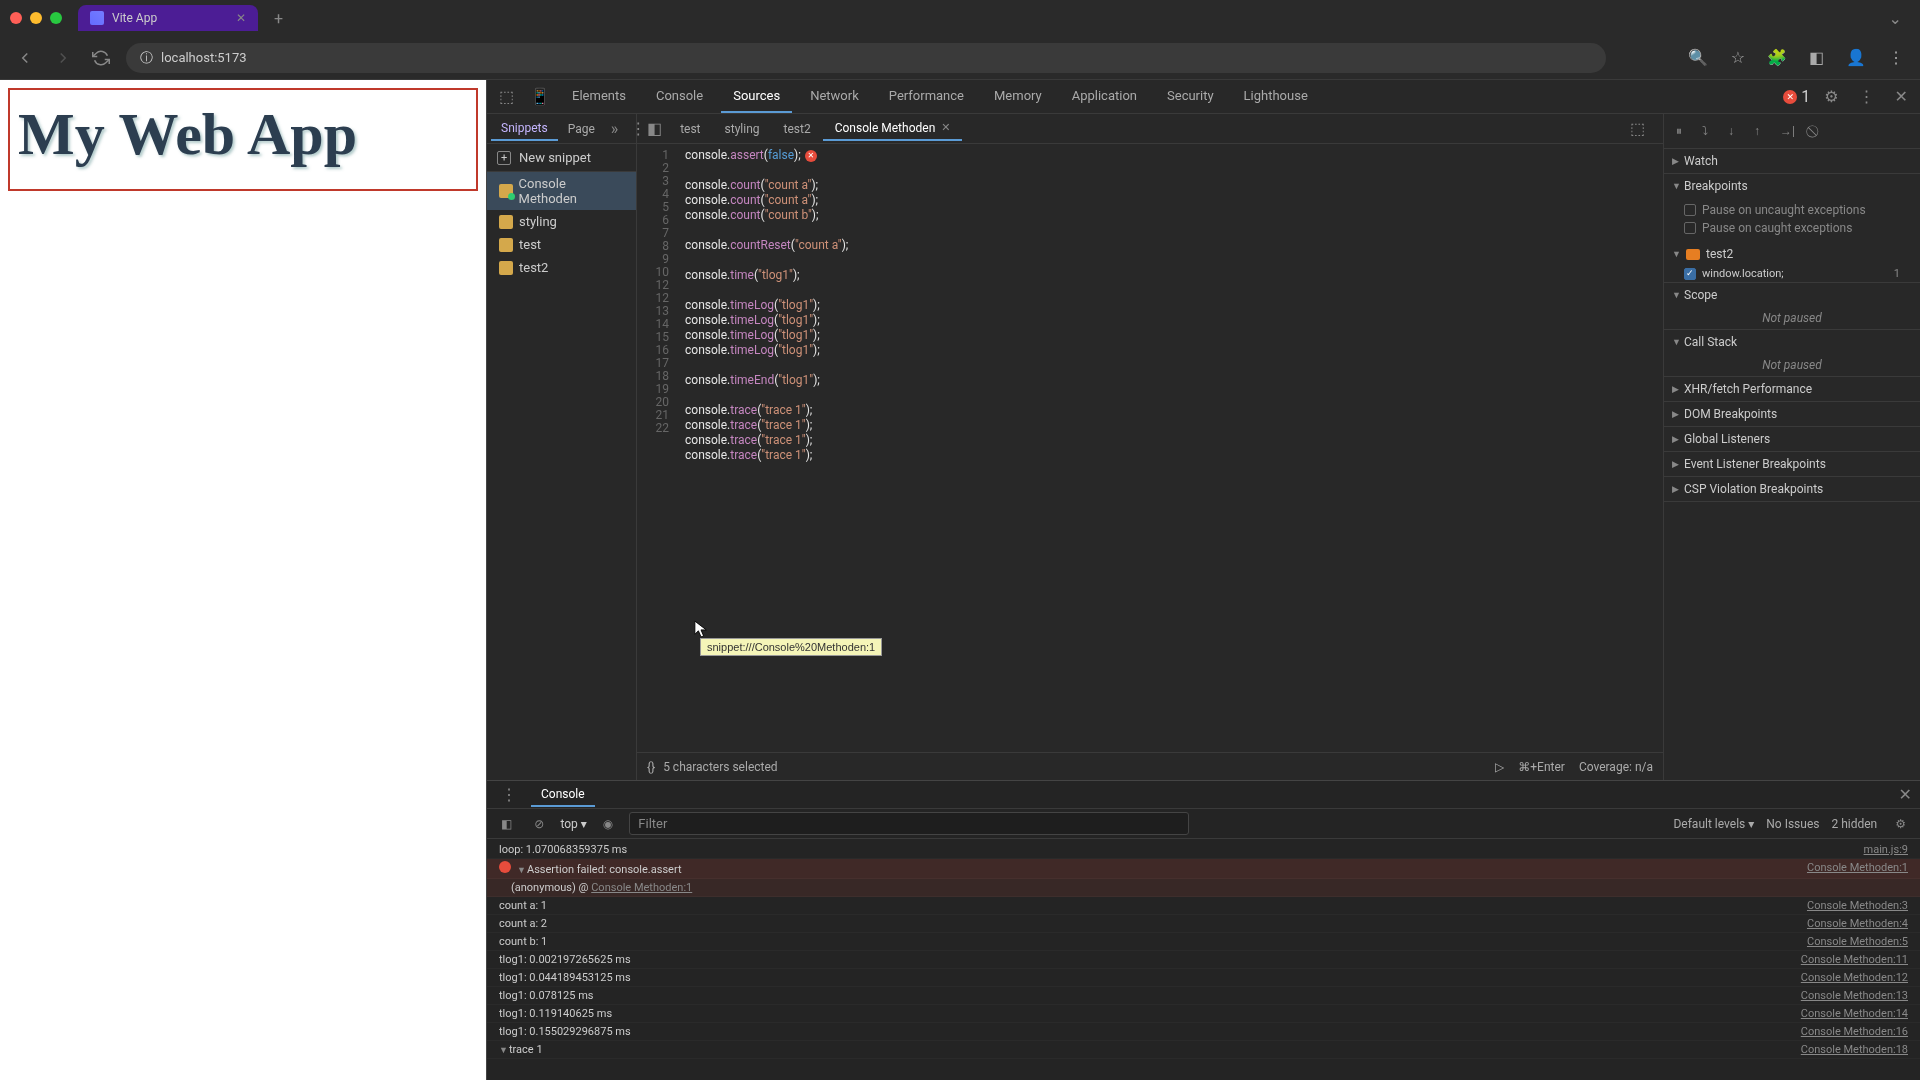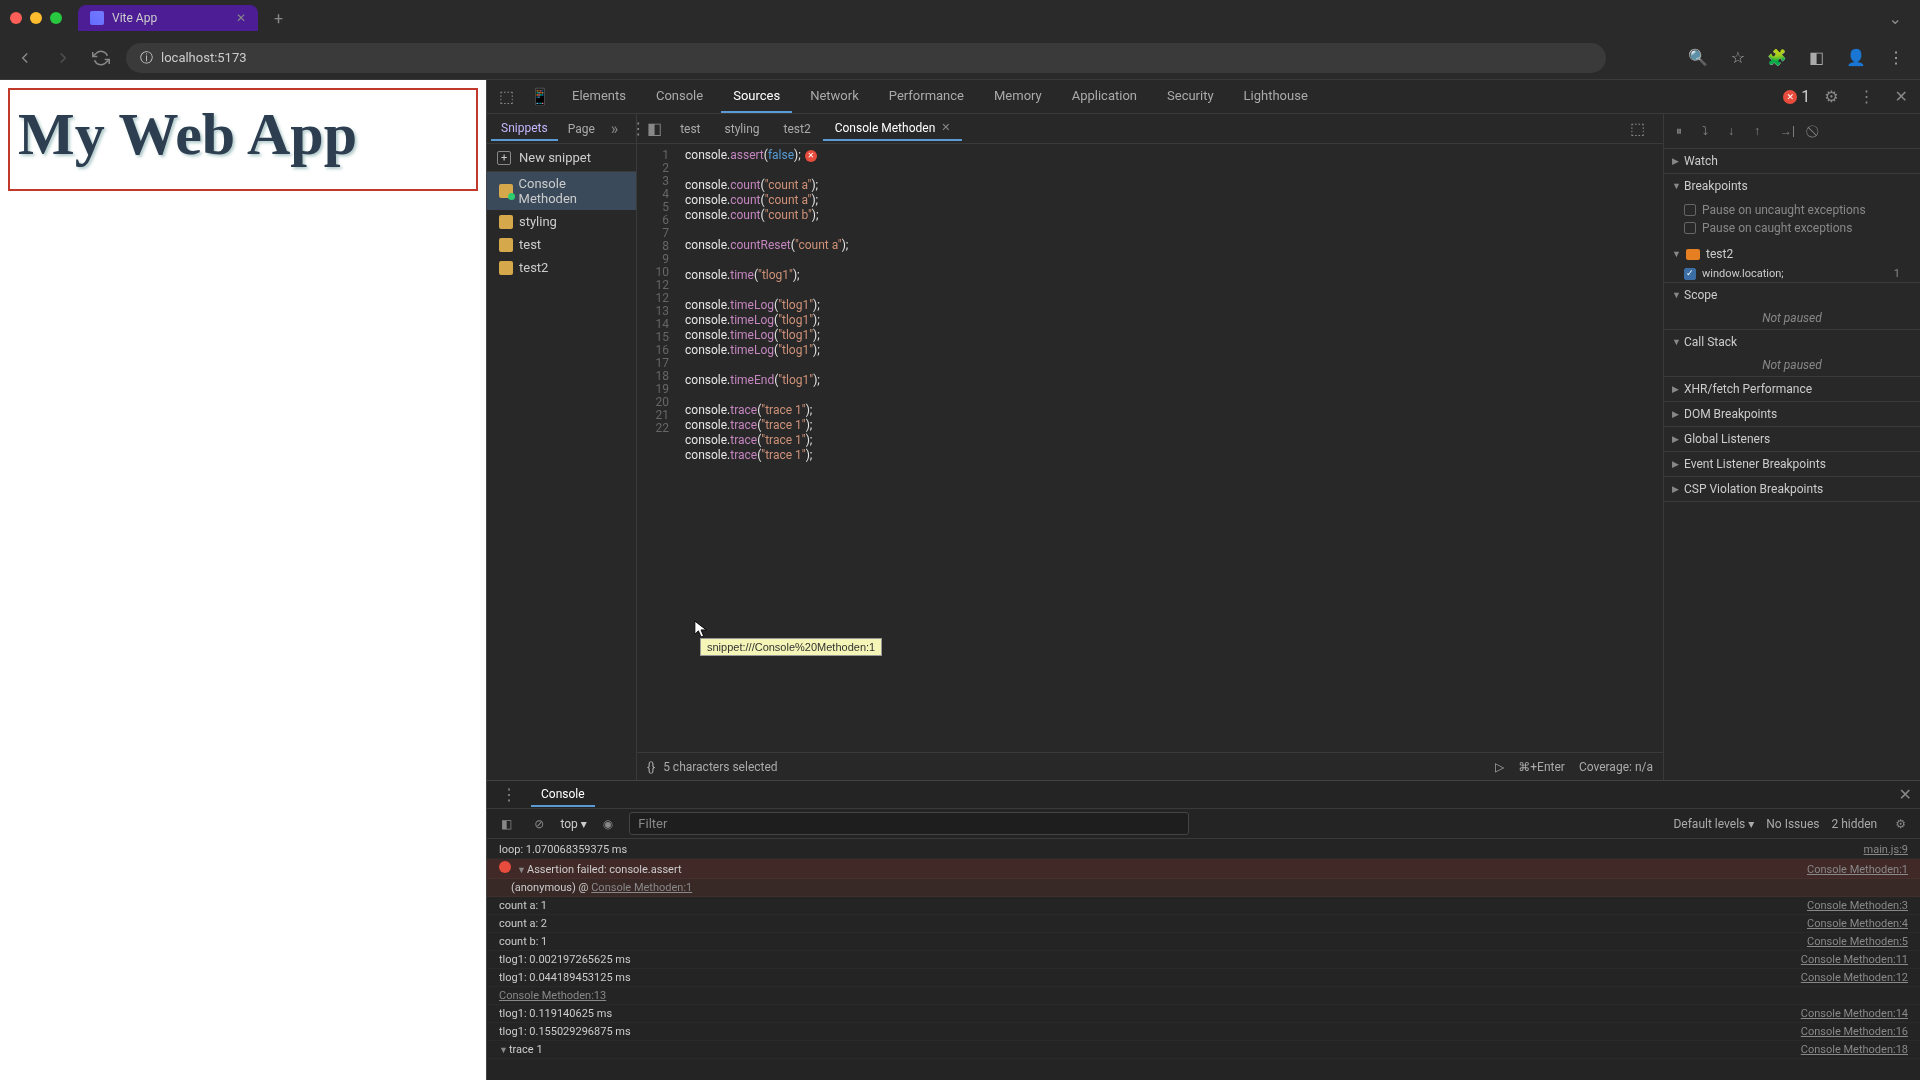--- a/index.html
+++ b/index.html
@@ -95,21 +95,21 @@
 
 .console-drawer { height: 300px; border-top: 1px solid #444; display: flex; flex-direction: column; background: #242424; }
 .con-tab-bar { display: flex; align-items: center; height: 28px; border-bottom: 1px solid #3a3a3a; padding: 0 8px; gap: 8px; }
 .con-tab { padding: 4px 10px; font-size: 12px; color: #fff; border-bottom: 2px solid #5b9bd5; }
 .con-close { margin-left: auto; color: #888; cursor: pointer; }
 .con-toolbar { display: flex; align-items: center; height: 30px; border-bottom: 1px solid #3a3a3a; padding: 0 8px; gap: 10px; font-size: 12px; }
 .con-filter { flex: 1; background: #1e1e1e; border: 1px solid #444; border-radius: 3px; padding: 3px 8px; color: #888; font-size: 13px; max-width: 560px; }
 .con-toolbar-right { margin-left: auto; display: flex; gap: 12px; align-items: center; color: #aaa; }
 .con-body { flex: 1; overflow: auto; font-family: Menlo, monospace; font-size: 11px; padding: 2px 0; }
 .con-row { display: flex; padding: 2px 12px; border-bottom: 1px solid rgba(255,255,255,0.03); }
-.con-row.err { background: rgba(231,76,60,0.15); align-items: flex-end; }
+.con-row.err { background: rgba(231,76,60,0.15); }
 .con-row.err-sub { background: rgba(231,76,60,0.1); padding-left: 24px; }
 .con-msg { flex: 1; color: #ccc; }
 .con-src { color: #888; text-decoration: underline; cursor: pointer; }
 .con-err-ic { width: 12px; height: 12px; background: #e74c3c; border-radius: 50%; margin-right: 6px; display:inline-block; }
 .expand-arrow { width: 10px; font-size: 9px; color: #888; display: inline-block; }
 .tooltip { position: absolute; background: #f5f5b8; color: #333; font-size: 11px; padding: 2px 6px; border: 1px solid #999; font-family: sans-serif; z-index: 100; }
 .cursor-ptr { position: absolute; width: 14px; height: 18px; z-index: 101; }
 </style>
 </head>
 <body>
@@ -411,20 +411,21 @@
           </div>
           <div class="con-row">
             <span class="con-msg">tlog1: 0.002197265625 ms</span>
             <span class="con-src">Console Methoden:11</span>
           </div>
           <div class="con-row">
             <span class="con-msg">tlog1: 0.044189453125 ms</span>
             <span class="con-src">Console Methoden:12</span>
           </div>
           <div class="con-row">
+            <span class="con-msg">tlog1: 0.078125 ms</span>
             <span class="con-src">Console Methoden:13</span>
           </div>
           <div class="con-row">
             <span class="con-msg">tlog1: 0.119140625 ms</span>
             <span class="con-src">Console Methoden:14</span>
           </div>
           <div class="con-row">
             <span class="con-msg">tlog1: 0.155029296875 ms</span>
             <span class="con-src">Console Methoden:16</span>
           </div>

